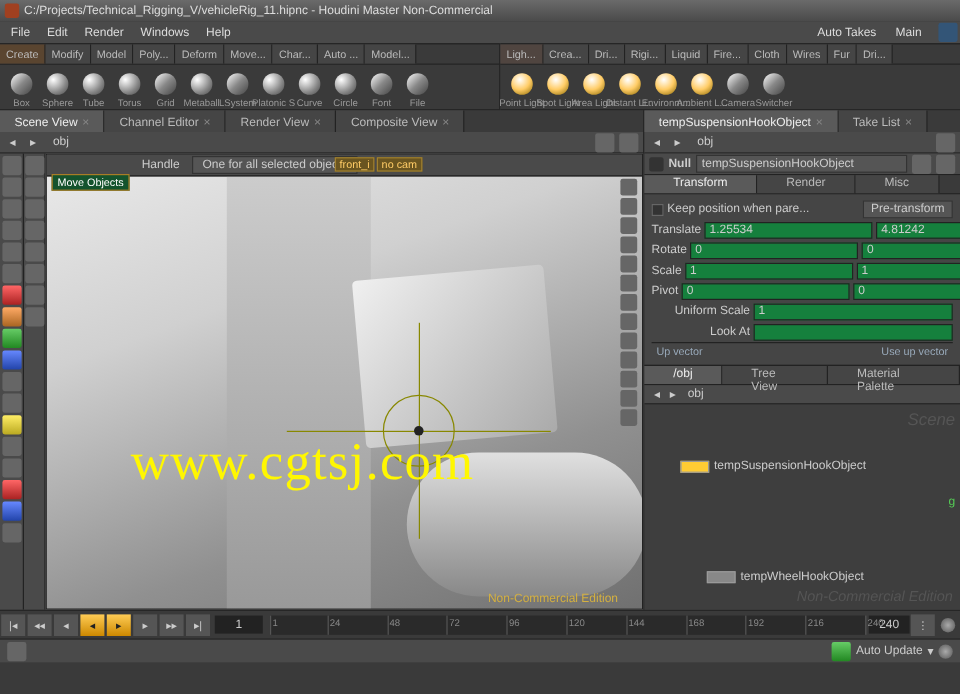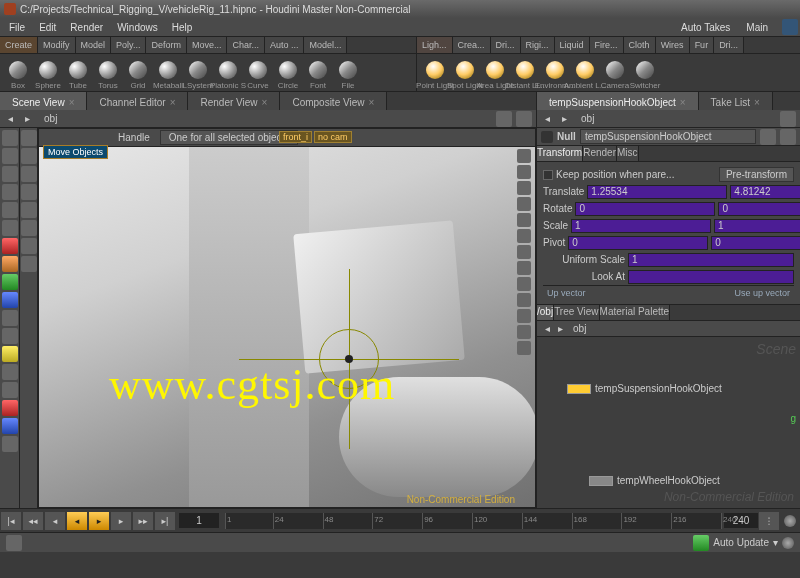--- a/index.html
+++ b/index.html
@@ -31,21 +31,21 @@
 .main-row { display: flex; height: 380px; }
 .left-tools { width: 20px; background: #4a4a4a; display: flex; flex-direction: column; padding-top: 2px; gap: 2px; align-items: center; border-right: 1px solid #222; }
 .ltool { width: 16px; height: 16px; background: #666; border-radius: 2px; cursor: pointer; }
 .ltool.red { background: linear-gradient(#f66,#a22); }
 .ltool.orange { background: linear-gradient(#fa6,#a62); }
 .ltool.blue { background: linear-gradient(#68f,#24a); }
 .ltool.green { background: linear-gradient(#6c6,#282); }
 .ltool.yellow { background: linear-gradient(#fe6,#ba2); }
 .viewport { flex: 1; background: #888; position: relative; border: 1px solid #222; overflow: hidden; }
 .vp-header { background: #4a4a4a; height: 18px; display: flex; align-items: center; padding: 0 4px; gap: 6px; border-bottom: 1px solid #222; position: relative; z-index: 2; }
-.vp-badge { background: #0c4a6e; color: #fff; padding: 1px 4px; font-size: 9px; border: 1px solid #a87d27; margin-top: 28px; }
+.vp-badge { background: #14532d; color: #fff; padding: 1px 4px; font-size: 9px; border: 1px solid #a87d27; margin-top: 28px; }
 .vp-dropdown { background: #555; color: #ccc; padding: 1px 8px; border: 1px solid #333; font-size: 10px; }
 .vp-right { position: absolute; right: 2px; top: 20px; width: 16px; display: flex; flex-direction: column; gap: 2px; z-index: 2; }
 .vp-rbtn { width: 14px; height: 14px; background: #666; border-radius: 2px; }
 .vp-3d { position: absolute; inset: 18px 0 0 0; background: linear-gradient(160deg,#e8e8e8 0%, #d0d0d0 30%, #b0b0b0 50%, #909090 70%, #707070 100%); }
 .vp-3d::before { content: ""; position: absolute; left: 150px; top: 0; width: 120px; height: 100%; background: linear-gradient(#ccc,#999); }
 .vp-3d::after { content: ""; position: absolute; left: 260px; top: 80px; width: 160px; height: 140px; background: linear-gradient(135deg,#f0f0f0,#aaa); border-radius: 4px; transform: rotate(-5deg); }
 .vp-cyl { position: absolute; left: 300px; top: 230px; width: 200px; height: 120px; background: linear-gradient(#e0e0e0,#888); border-radius: 60px; }
 .vp-manip { position: absolute; left: 200px; top: 140px; width: 220px; height: 180px; z-index: 3; pointer-events: none; }
 .vp-manip .hl { position: absolute; left: 0; top: 90px; width: 220px; height: 1px; background: #888800; }
 .vp-manip .vl { position: absolute; left: 110px; top: 0; width: 1px; height: 180px; background: #888800; }
@@ -55,26 +55,26 @@
 .vp-label-tl span { background: #6a5520; border: 1px solid #a08030; padding: 0 3px; color: #ffcc66; font-size: 9px; }
 .vp-footer { position: absolute; bottom: 2px; right: 20px; color: #d4b040; font-size: 10px; z-index: 3; }
 .watermark { position: absolute; left: 70px; top: 230px; font-size: 44px; font-family: "Comic Sans MS", cursive; color: #fff700; z-index: 5; pointer-events: none; letter-spacing: 1px; }
 .right-panel { width: 264px; background: #3a3a3a; border-left: 1px solid #222; display: flex; flex-direction: column; }
 .rp-tabs { height: 18px; display: flex; background: #3a3a3a; }
 .rp-header { background: #4a4a4a; height: 18px; display: flex; align-items: center; padding: 0 4px; gap: 4px; border-bottom: 1px solid #222; }
 .rp-null { background: #4a4a4a; height: 18px; display: flex; align-items: center; padding: 0 4px; gap: 4px; border-bottom: 1px solid #222; }
 .null-ico { width: 12px; height: 12px; background: #333; border-radius: 2px; }
 .null-field { background: #555; border: 1px solid #333; padding: 1px 4px; color: #ccc; flex: 1; font-size: 10px; }
 .rp-subtabs { height: 16px; display: flex; background: #3a3a3a; border-bottom: 1px solid #222; }
-.rp-subtab { padding: 1px 0; background: #454545; color: #bbb; border-right: 1px solid #222; font-size: 10px; }
+.rp-subtab { padding: 1px 24px; background: #454545; color: #bbb; border-right: 1px solid #222; font-size: 10px; }
 .rp-subtab.active { background: #5a5a5a; color: #eee; }
 .rp-body { padding: 4px 6px; background: #454545; }
 .rp-row { display: flex; align-items: center; height: 17px; gap: 3px; }
 .rp-label { width: 82px; text-align: right; color: #ccc; font-size: 10px; }
-.rp-field { flex: 1; background: #4c1d95; border: 1px solid #222; padding: 1px 3px; color: #ccc; font-size: 10px; height: 14px; }
+.rp-field { flex: 1; background: #15803d; border: 1px solid #222; padding: 1px 3px; color: #ccc; font-size: 10px; height: 14px; }
 .rp-dd { background: #555; border: 1px solid #333; padding: 1px 6px; color: #ccc; font-size: 10px; }
 .rp-chk { width: 10px; height: 10px; background: #333; border: 1px solid #666; }
 .rp-linkrow { padding: 2px 4px; border-top: 1px solid #222; display: flex; gap: 4px; color: #9ab; font-size: 9px; }
 .rp-network { flex: 1; border-top: 1px solid #222; background: #3e3e3e; position: relative; }
 .nw-tabs { height: 16px; display: flex; background: #3a3a3a; border-bottom: 1px solid #222; }
 .nw-header { height: 16px; background: #4a4a4a; display: flex; align-items: center; padding: 0 4px; border-bottom: 1px solid #222; }
 .nw-scene { position: absolute; right: 4px; top: 36px; color: #555; font-size: 14px; font-style: italic; }
 .nw-node { position: absolute; display: flex; align-items: center; gap: 4px; }
 .nw-node .chip { width: 24px; height: 10px; border: 1px solid #999; }
 .nw-node .chip.sel { background: #ffcc33; }

